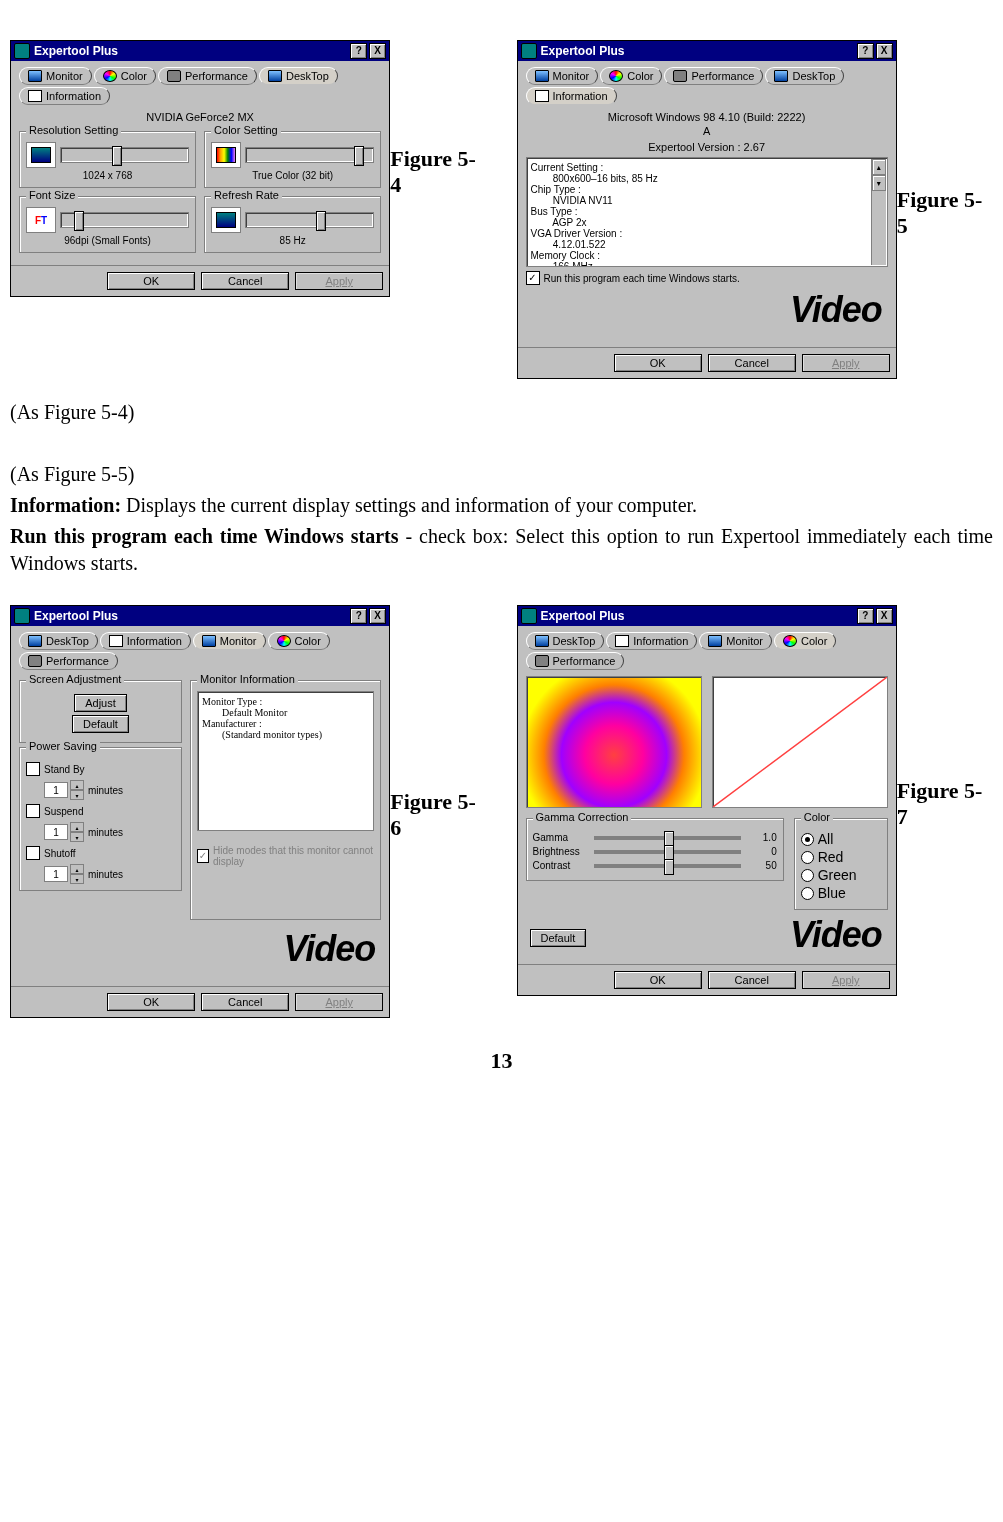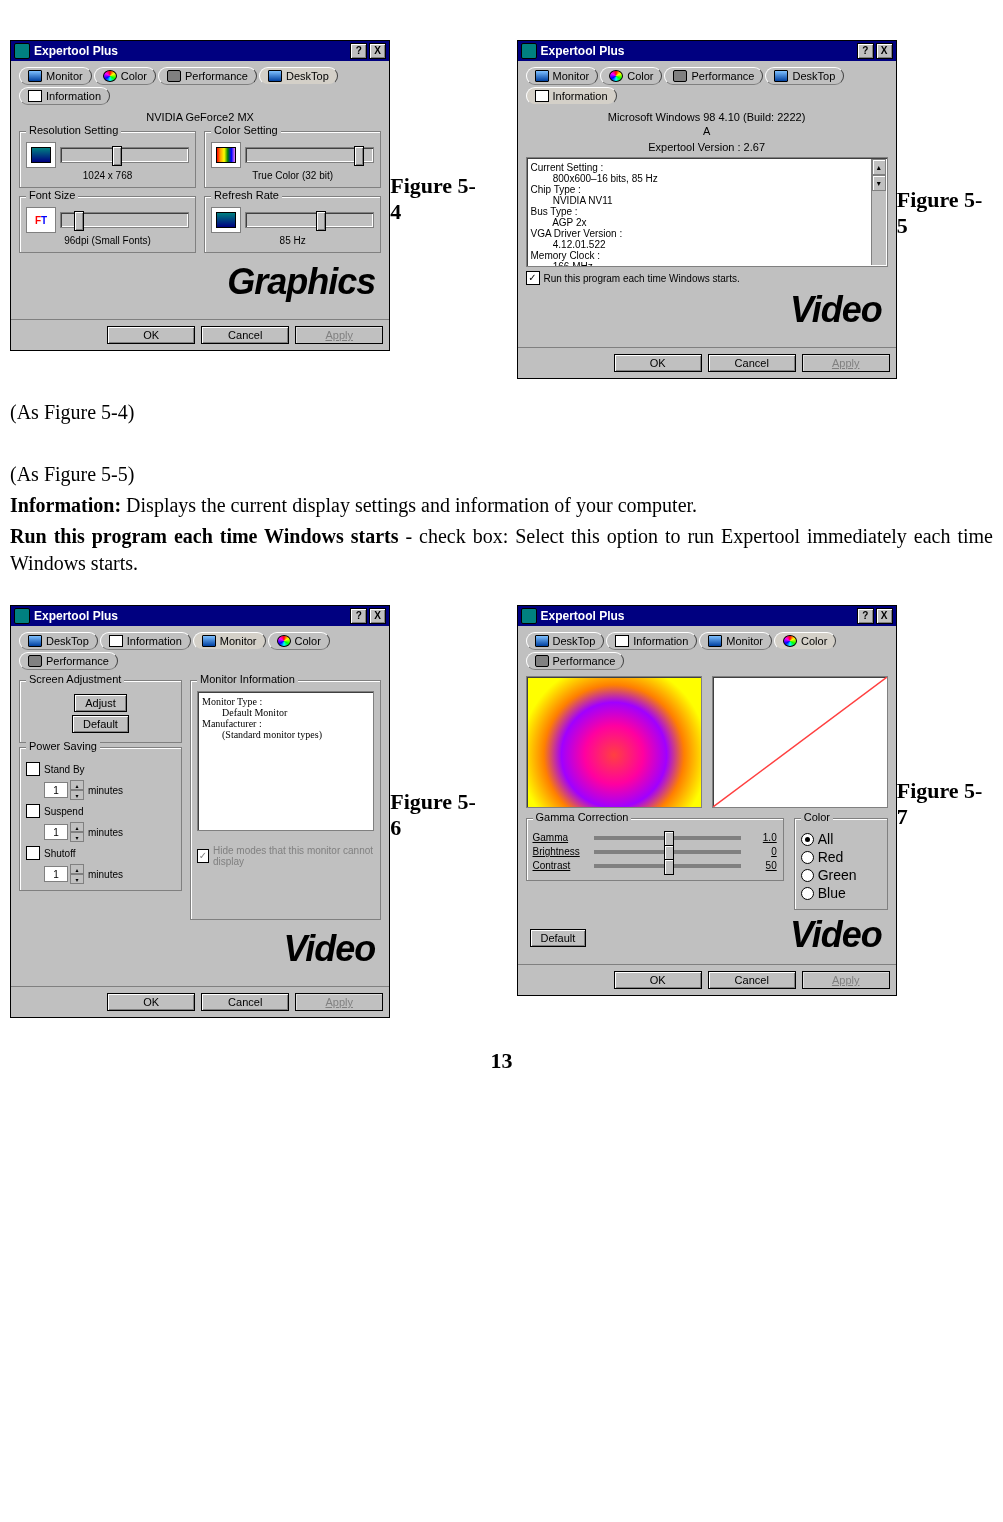--- a/index.html
+++ b/index.html
@@ -56,21 +56,21 @@
   .chk .box { width:12px; height:12px; background:#fff; border:1px solid #000; display:inline-flex; align-items:center; justify-content:center; font-size:10px; line-height:1;}
   .smallbtn { padding:2px 10px; background:#c0c0c0; border:1px solid #000; box-shadow: inset 1px 1px 0 #fff, inset -1px -1px 0 #808080; font-size:11px; display:inline-block;}
   .spin { display:inline-flex; align-items:center; gap:2px;}
   .spin .num { background:#fff; border:1px solid #808080; width:22px; height:14px; font-size:10px; display:inline-flex; align-items:center; justify-content:center;}
   .spin .ud { display:flex; flex-direction:column;}
   .spin .ud div { width:12px; height:8px; background:#c0c0c0; border:1px solid #808080; font-size:6px; display:flex; align-items:center; justify-content:center;}
   .centertxt { text-align:center; font-size:11px; margin:4px 0;}
   .gammaimg { width:150px; height:130px; background: radial-gradient(circle at 50% 60%, #ff4040 0%, #ff00a0 25%, #a000ff 45%, #ff8000 60%, #ffff00 80%); border:1px solid #808080; box-shadow: inset 1px 1px 0 #404040; position:relative;}
   .curvebox { flex:1; height:130px; background:#fff; border:1px solid #808080; box-shadow: inset 1px 1px 0 #404040; position:relative;}
   .curvebox svg { position:absolute; inset:0; width:100%; height:100%;}
-  .gslider { display:flex; align-items:center; gap:6px; margin:3px 0; font-size:10px;text-decoration:underline;}
+  .gslider { display:flex; align-items:center; gap:6px; margin:3px 0; font-size:10px;}
   .gslider .lab { width:55px;}
   .gslider .track { flex:1; height:4px; background:#808080; position:relative;}
   .gslider .track .th { position:absolute; top:-5px; width:8px; height:14px; background:#c0c0c0; border:1px solid #000; box-shadow: inset 1px 1px 0 #fff;}
   .gslider .val { width:30px; text-align:right;}
   .radio { display:flex; align-items:center; gap:4px; font-size:14px; margin:2px 0;}
   .radio .dot { width:11px; height:11px; border:1px solid #000; border-radius:50%; background:#fff; display:inline-flex; align-items:center; justify-content:center;}
   .radio .dot.sel::after { content:""; width:5px; height:5px; background:#000; border-radius:50%;}
   .deftxt { font-size:10px; color:#808080; }
   .gray { color:#808080;}
 </style>
@@ -165,21 +165,20 @@
                 </span>
               <div style="flex:1;">
                 <div class="slider">
                     <div class="thumb" style="left:55%"></div>
                   </div>
               </div>
             </div>
             <div class="valtext">85 Hz</div>
           </div>
         </div>
-        <div class="bigword">Graphics</div>
       </div>
       <div class="btnrow">
         <div class="btn">OK</div>
         <div class="btn">Cancel</div>
         <div class="btn disabled">Apply</div>
       </div>
     </div>
     <div class="figure-caption">Figure 5-4</div>
   </div>
 

